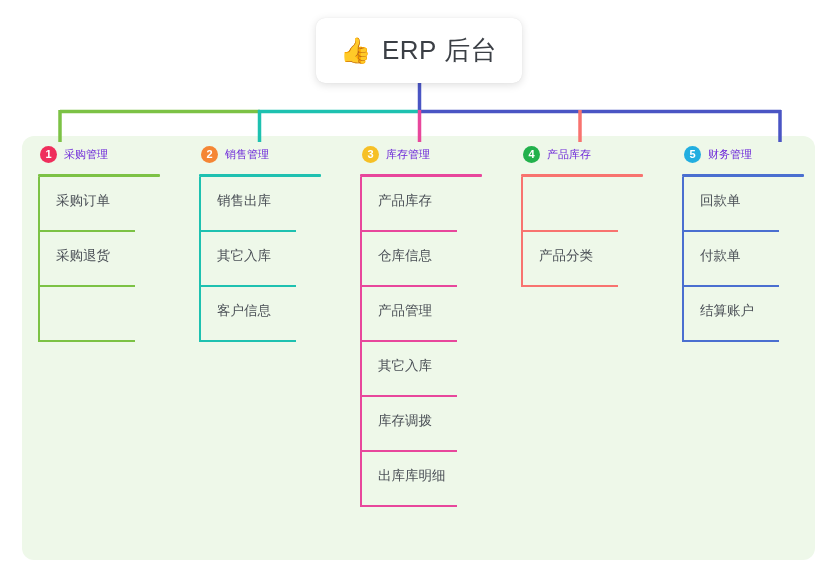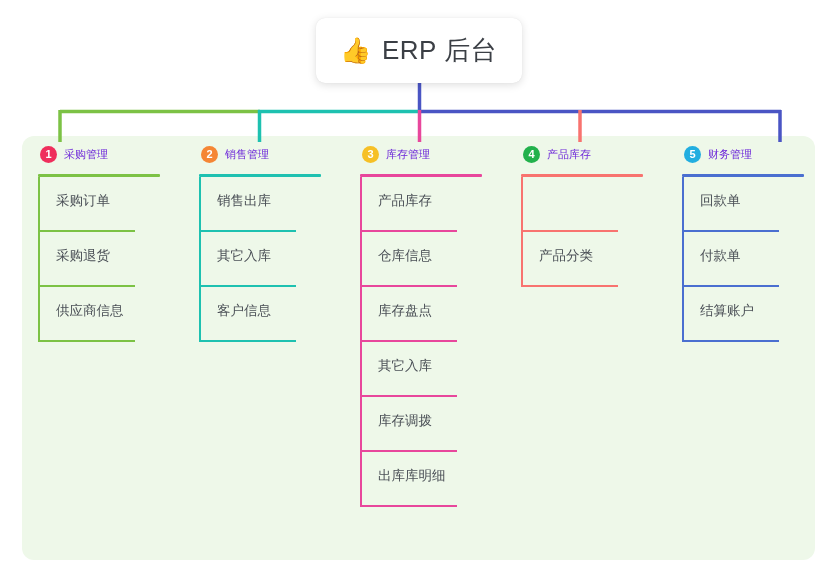--- a/index.html
+++ b/index.html
@@ -194,21 +194,20 @@
           <div class="trunk" style="background: rgb(124, 194, 69);"></div>
           <div class="leaf">
             <span class="leaf-label">采购订单</span>
             <div class="leaf-rule" style="background: rgb(124, 194, 69);"></div>
           </div>
           <div class="leaf">
             <span class="leaf-label">采购退货</span>
             <div class="leaf-rule" style="background: rgb(124, 194, 69);"></div>
           </div>
           <div class="leaf">
-            <span class="leaf-label">供应商信息</span>
             <div class="leaf-rule" style="background: rgb(124, 194, 69);"></div>
           </div>
         </div>
       </div>
       <div class="column col-1">
         <div class="col-head">
           <span class="badge" style="background: rgb(245, 134, 52);">2</span>
           <span class="col-title">销售管理</span>
         </div>
         <div class="head-rule" style="background: rgb(30, 193, 176);"></div>
@@ -238,21 +237,21 @@
           <div class="trunk" style="background: rgb(232, 71, 156);"></div>
           <div class="leaf">
             <span class="leaf-label">产品库存</span>
             <div class="leaf-rule" style="background: rgb(232, 71, 156);"></div>
           </div>
           <div class="leaf">
             <span class="leaf-label">仓库信息</span>
             <div class="leaf-rule" style="background: rgb(232, 71, 156);"></div>
           </div>
           <div class="leaf">
-            <span class="leaf-label">库存盘点</span>
+            <span class="leaf-label">产品管理</span>
             <div class="leaf-rule" style="background: rgb(232, 71, 156);"></div>
           </div>
           <div class="leaf">
             <span class="leaf-label">其它入库</span>
             <div class="leaf-rule" style="background: rgb(232, 71, 156);"></div>
           </div>
           <div class="leaf">
             <span class="leaf-label">库存调拨</span>
             <div class="leaf-rule" style="background: rgb(232, 71, 156);"></div>
           </div>

